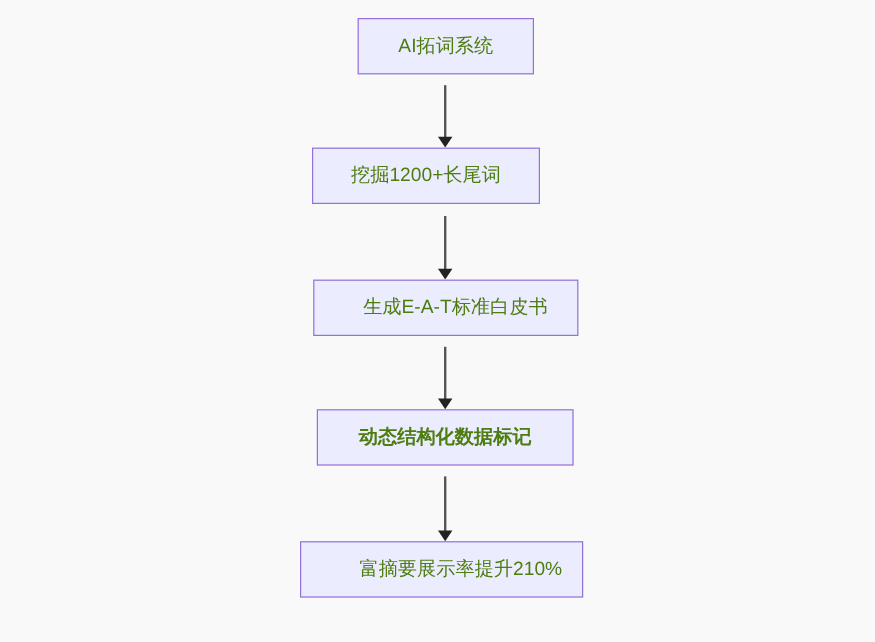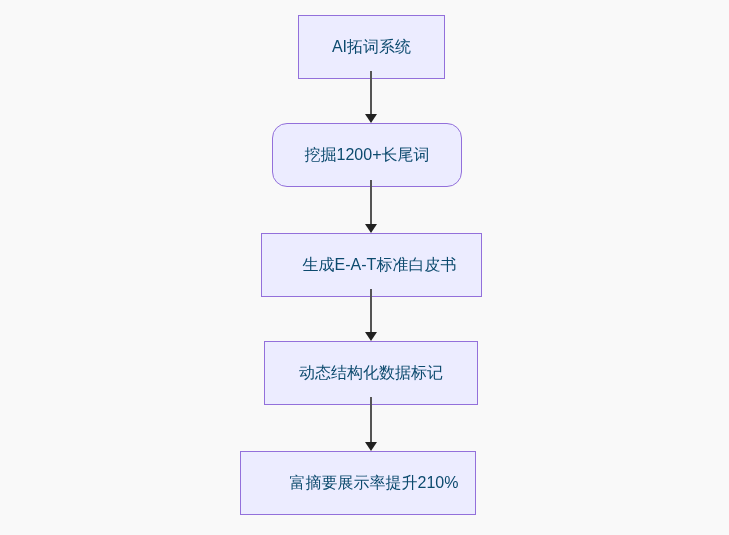--- a/index.html
+++ b/index.html
@@ -17,36 +17,36 @@
   .canvas {
     position: absolute;
     left: 0;
     top: 0;
     width: 729px;
     height: 535px;
   }
   .flow-node {
     position: absolute;
     box-sizing: border-box;
-    height: 64px;
+    height: 47px;
     background: #ECECFF;
     border: 1.5px solid #9370DB;
-    color: #0c4a6e;
+    color: #4d7c0f;
     font-size: 16px;
     display: flex;
     align-items: center;
     justify-content: center;
     text-align: center;
     white-space: nowrap;
   }
   .flow-node.n1 { left: 298px; top: 15px;  width: 147px; }
-  .flow-node.n2 { left: 272px; top: 123px; width: 190px; border-radius: 15px; }
+  .flow-node.n2 { left: 260px; top: 123px; width: 190px; }
   .flow-node.n3 { left: 261px; top: 233px; width: 221px; padding-left: 16px; }
-  .flow-node.n4 { left: 264px; top: 341px; width: 214px; }
-  .flow-node.n5 { left: 240px; top: 451px; width: 236px; padding-left: 32px; }
+  .flow-node.n4 { left: 264px; top: 341px; width: 214px; font-weight: bold; }
+  .flow-node.n5 { left: 250px; top: 451px; width: 236px; padding-left: 32px; }
 
   .flow-arrow {
     position: absolute;
     left: 371px;
     width: 0;
   }
   .flow-arrow.a1 { top: 71px;  height: 52px; }
   .flow-arrow.a2 { top: 180px; height: 53px; }
   .flow-arrow.a3 { top: 289px; height: 52px; }
   .flow-arrow.a4 { top: 397px; height: 54px; }

